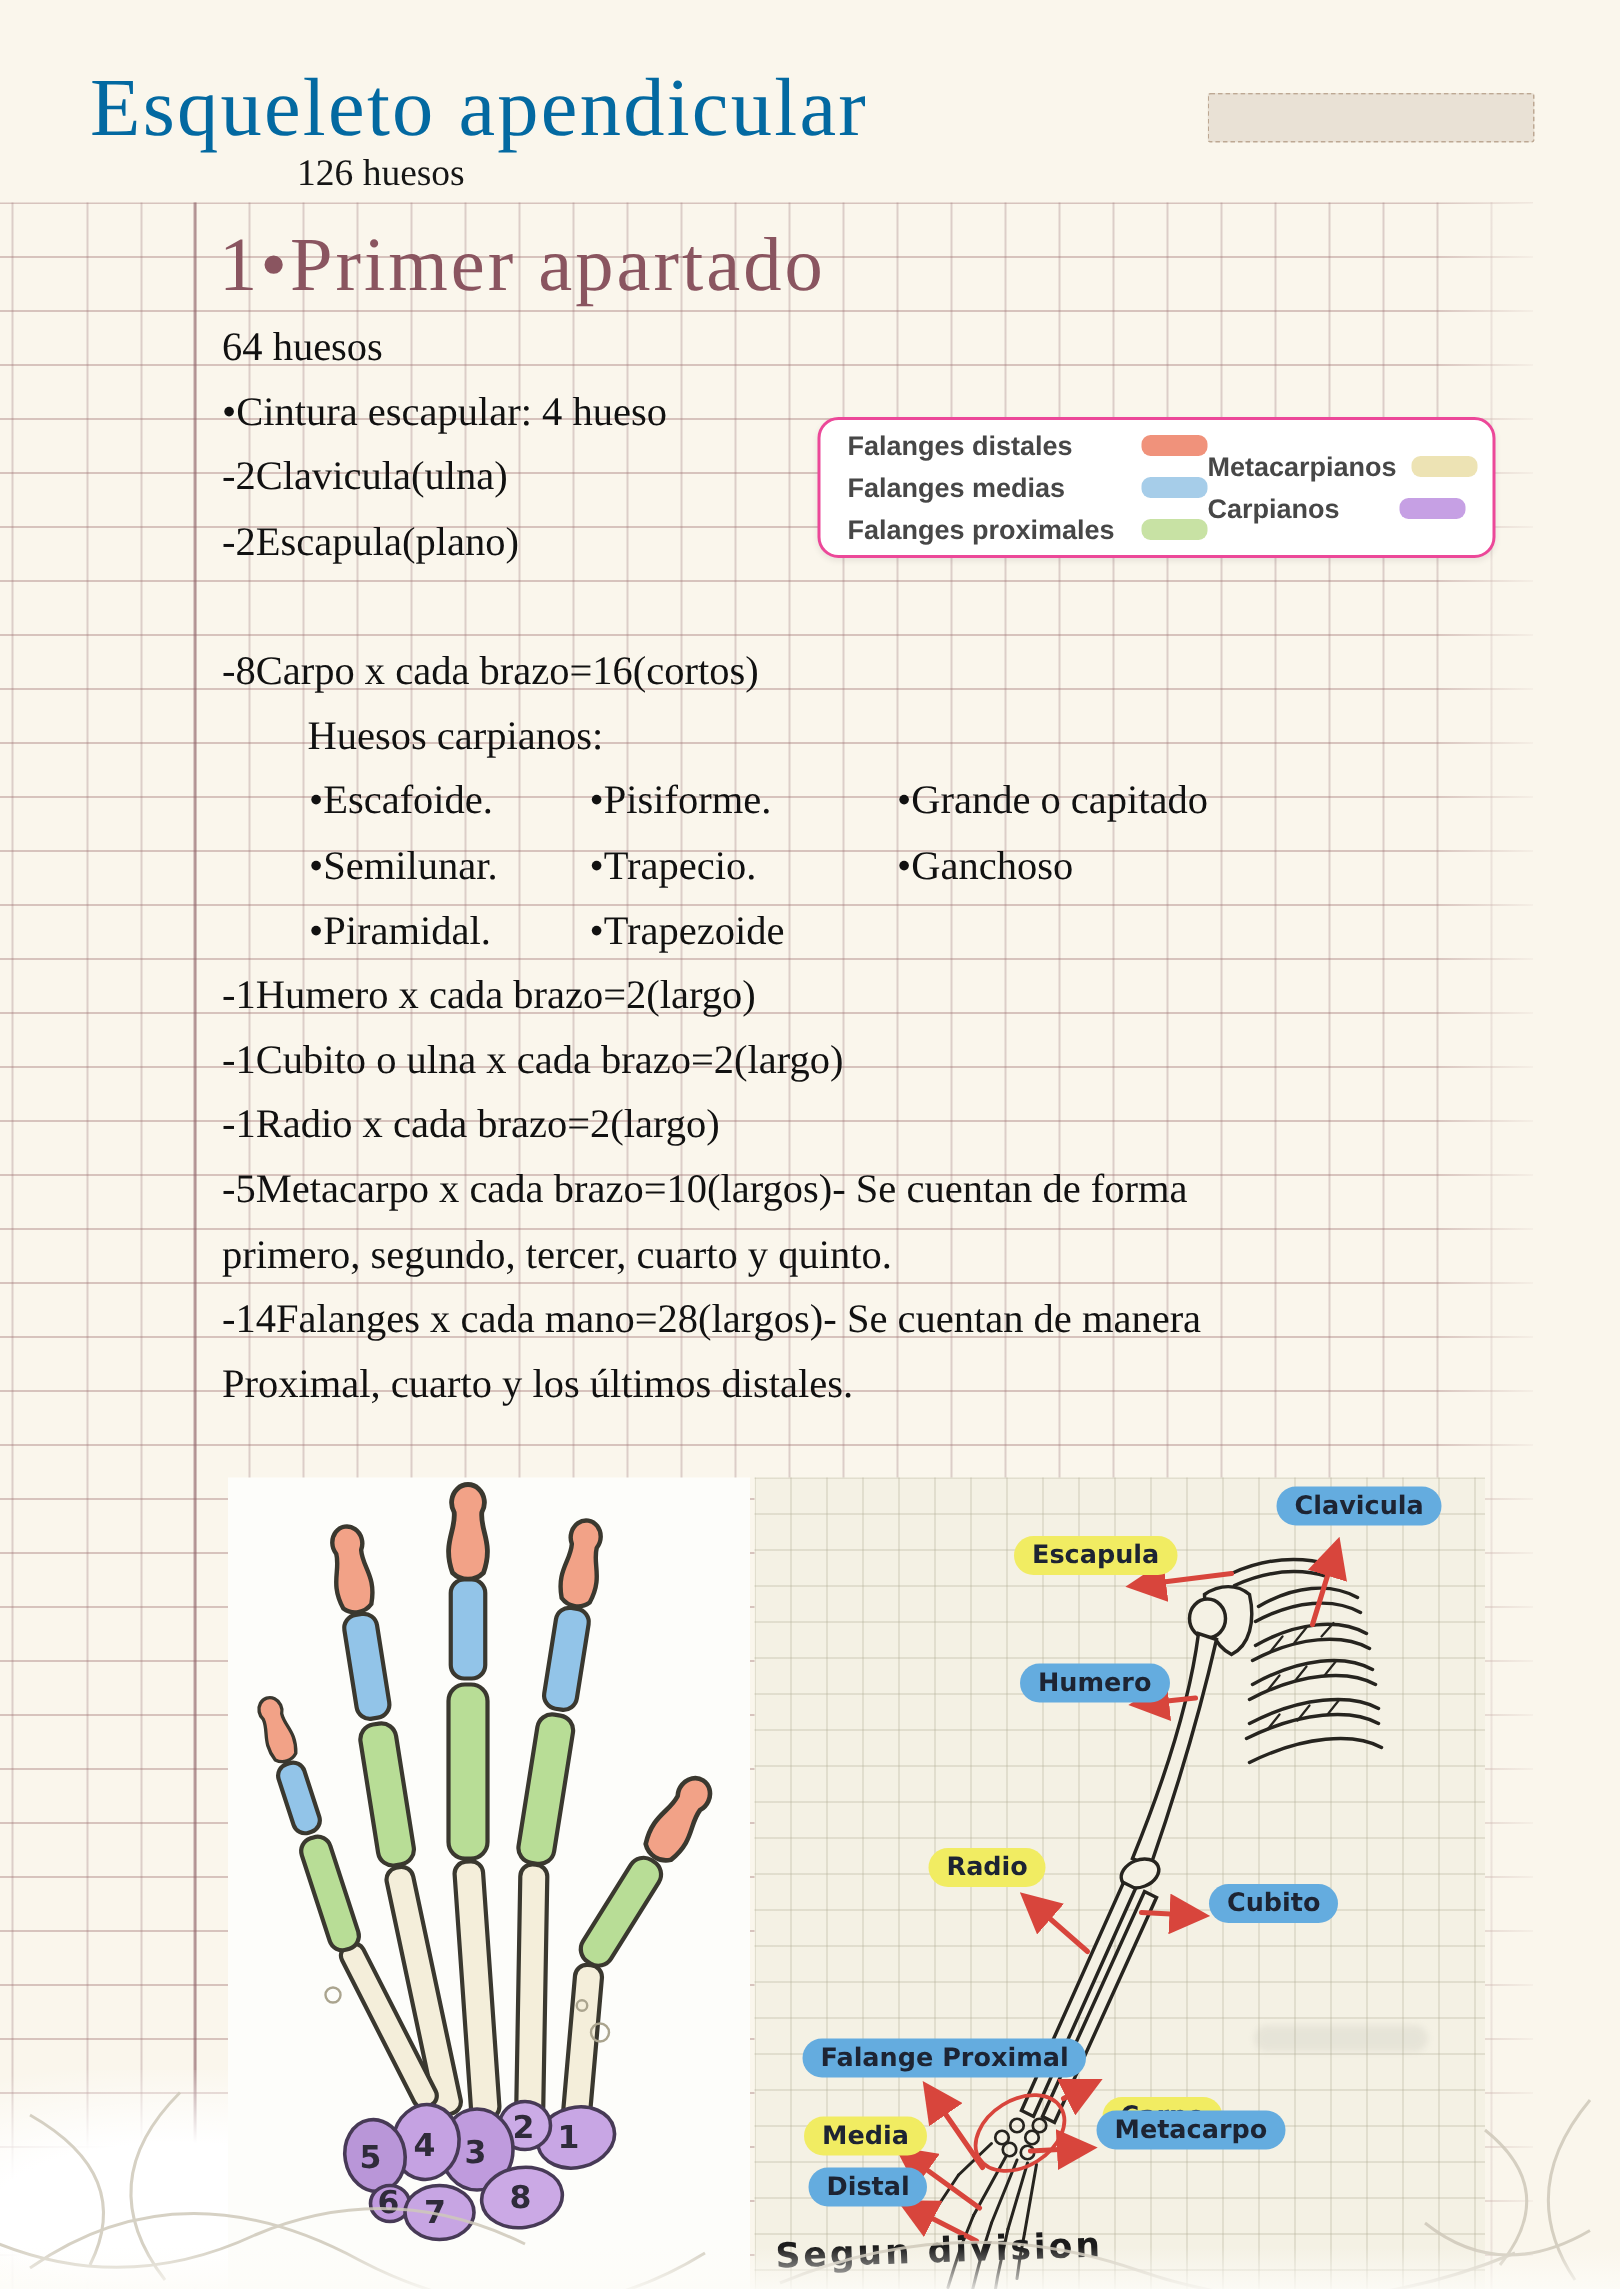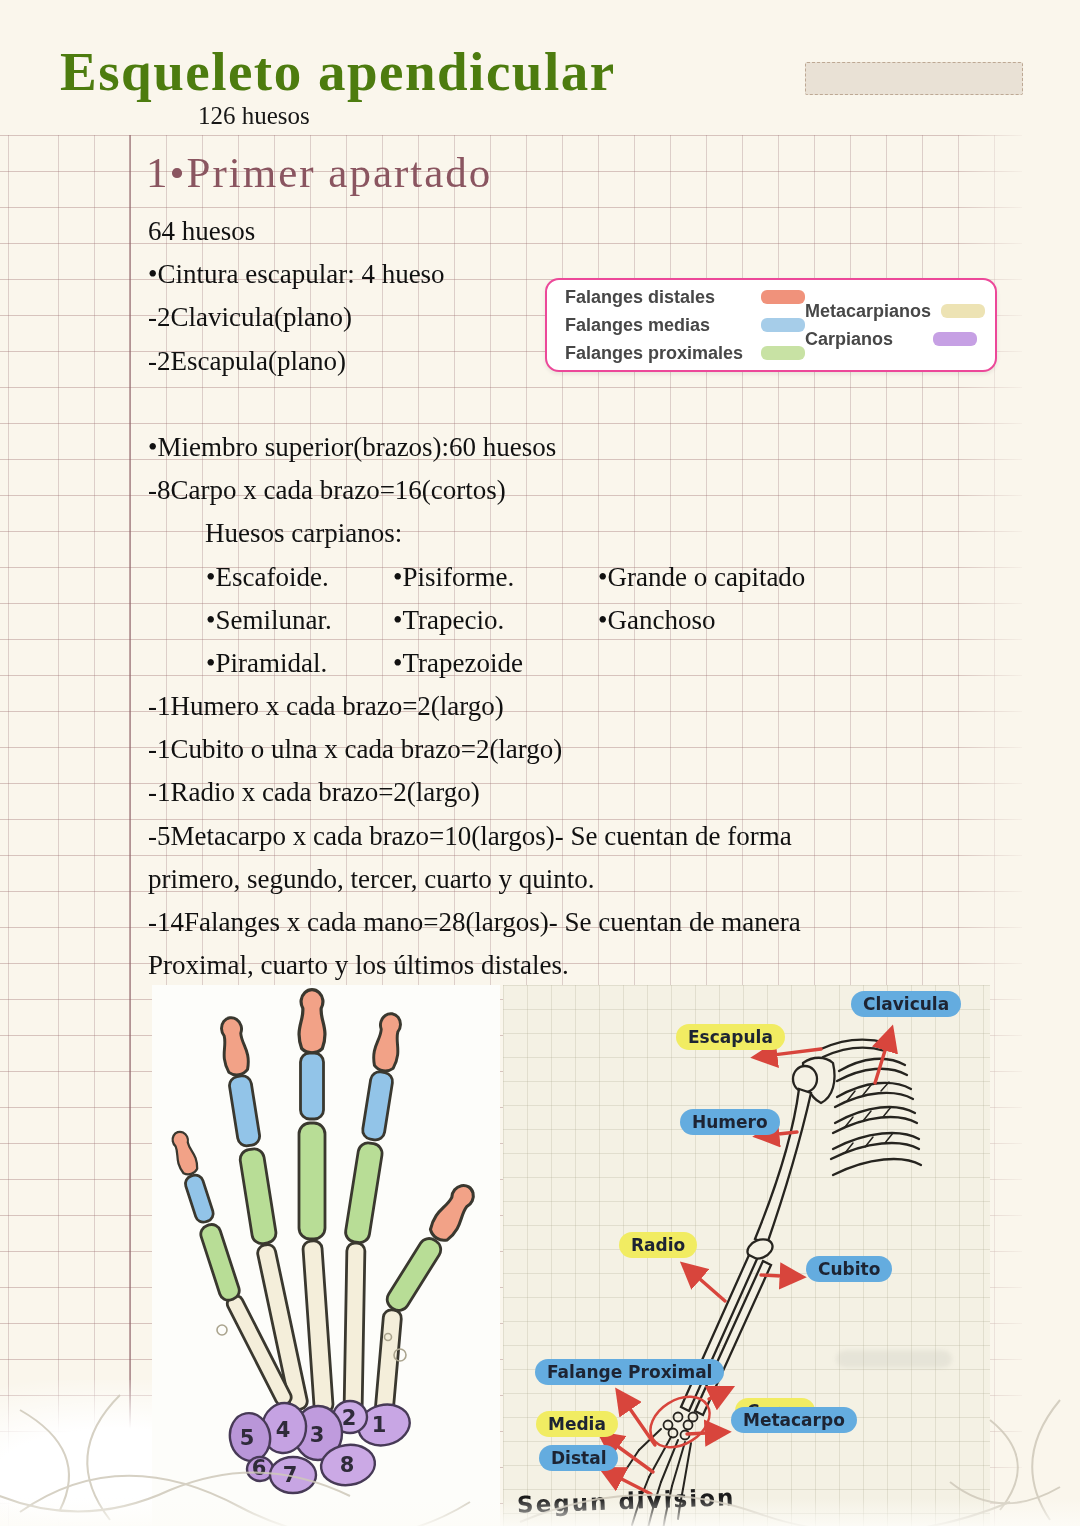--- a/index.html
+++ b/index.html
@@ -9,26 +9,26 @@
   .grid{position:absolute;left:0;top:135px;width:1022px;height:1391px;z-index:0;
     background-image:
       repeating-linear-gradient(to bottom, rgba(158,112,112,.38) 0 1px, transparent 1px 36px),
       repeating-linear-gradient(to right, transparent 0 35px, rgba(150,112,118,.30) 35px 36px);
     background-position:0 0,23px 0;}
   .grid-fade{position:absolute;left:955px;top:135px;width:70px;height:1391px;z-index:0;
     background:linear-gradient(to right, rgba(250,246,236,0), rgba(250,246,236,.9));}
   .margin-line{position:absolute;left:129px;top:135px;width:2px;height:1391px;
     background:rgba(142,96,102,.55);z-index:0;}
   
-  .title{position:absolute;left:60px;top:40px;font-size:55px;color:#4d7c0f;
-    letter-spacing:1.5px;font-weight:700;z-index:2;white-space:nowrap;}
+  .title{position:absolute;left:60px;top:40px;font-size:55px;color:#0369a1;
+    letter-spacing:1.5px;font-weight:400;z-index:2;white-space:nowrap;}
   .subtitle{position:absolute;left:198px;top:102px;font-size:25px;color:#161616;z-index:2;}
   .beige-box{position:absolute;left:805px;top:62px;width:216px;height:31px;
     background:#e9e1d5;border:1px dashed #bda893;border-radius:2px;z-index:2;}
-  .heading{position:absolute;left:146px;top:148px;font-size:43px;color:#8a5560;
+  .heading{position:absolute;left:146px;top:148px;font-size:51px;color:#8a5560;
     letter-spacing:2px;z-index:2;white-space:nowrap;}
   
   #notes{position:absolute;left:148px;top:210px;z-index:2;font-size:27px;color:#111;}
   .note-row{height:43.2px;line-height:43.2px;white-space:nowrap;}
   .note-row.ind{padding-left:57px;}
   .col{display:inline-block;}
   .c1{margin-left:58px;width:187px;}
   .c2{width:205px;}
   
   .legend{position:absolute;left:545px;top:278px;width:452px;height:94px;background:#fff;
@@ -82,24 +82,23 @@
   <div class="grid-fade"></div>
 
   <div class="title">Esqueleto apendicular</div>
   <div class="subtitle">126 huesos</div>
   <div class="beige-box"></div>
   <div class="heading">1•Primer apartado</div>
 
   <div id="notes">
       <div class="note-row">64 huesos</div>
       <div class="note-row">•Cintura escapular: 4 hueso</div>
-      <div class="note-row">-2Clavicula(plano)</div>
+      <div class="note-row">-2Clavicula(ulna)</div>
       <div class="note-row">-2Escapula(plano)</div>
       <div class="note-row">&nbsp;</div>
-      <div class="note-row">•Miembro superior(brazos):60 huesos</div>
       <div class="note-row">-8Carpo x cada brazo=16(cortos)</div>
       <div class="note-row ind">Huesos carpianos:</div>
       <div class="note-row"><span class="col c1">•Escafoide.</span><span class="col c2">•Pisiforme.</span><span class="col c3">•Grande o capitado</span></div>
       <div class="note-row"><span class="col c1">•Semilunar.</span><span class="col c2">•Trapecio.</span><span class="col c3">•Ganchoso</span></div>
       <div class="note-row"><span class="col c1">•Piramidal.</span><span class="col c2">•Trapezoide</span><span class="col c3"></span></div>
       <div class="note-row">-1Humero x cada brazo=2(largo)</div>
       <div class="note-row">-1Cubito o ulna x cada brazo=2(largo)</div>
       <div class="note-row">-1Radio x cada brazo=2(largo)</div>
       <div class="note-row">-5Metacarpo x cada brazo=10(largos)- Se cuentan de forma</div>
       <div class="note-row">primero, segundo, tercer, cuarto y quinto.</div>

